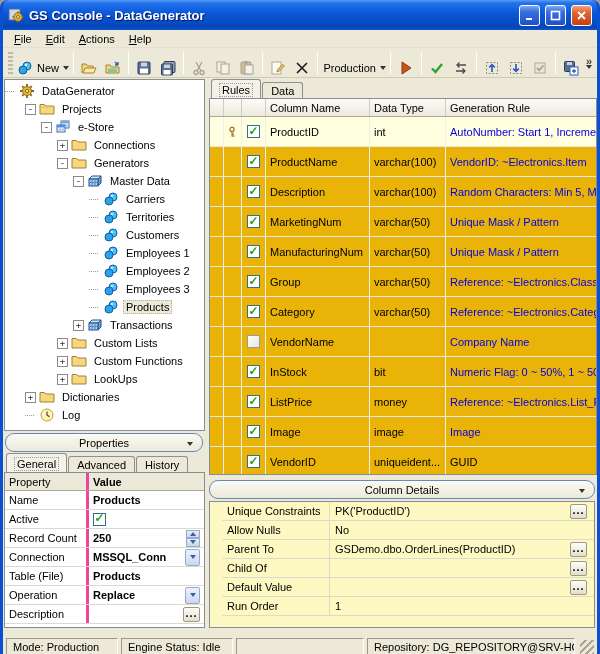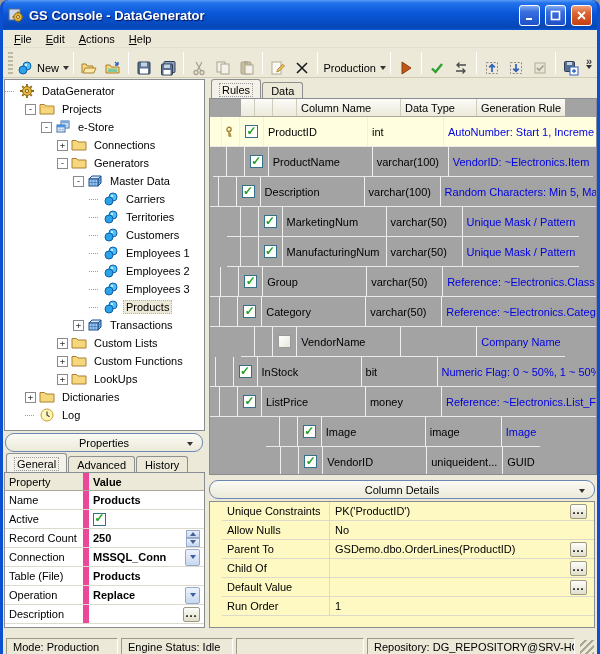--- a/index.html
+++ b/index.html
@@ -45,37 +45,37 @@
   
   .tabs{display:flex;align-items:flex-end;height:19px;padding-left:2px;}
   .tab{height:16px;padding:1px 8px 0 8px;background:#ece9d8;border:1px solid #8e8f8f;border-bottom:none;border-radius:3px 3px 0 0;margin-right:1px;color:#000;display:flex;align-items:center;}
   .tab.active{height:19px;background:#f4f2e8;position:relative;z-index:2;}
   .tab.active .tabtext{outline:1px dotted #9a9a9a;padding:0 2px;}
   
   .pgrid{flex:1;background:#fff;border:1px solid #888d94;overflow:hidden;}
   .prow{display:flex;height:19px;border-bottom:1px solid #dedacb;align-items:stretch;}
   .prow.hdr{background:#ece9d8;border-bottom:1px solid #aca899;height:18px;}
   .pcell{padding:2px 4px;white-space:nowrap;overflow:hidden;display:flex;align-items:center;}
-  .pcell.lab{width:84px;border-right:6px solid #ec4899;flex:none;}
+  .pcell.lab{width:84px;border-right:3px solid #ec4899;flex:none;}
   .pcell.val{flex:1;min-width:0;font-weight:bold;}
   
   .spin{margin-left:auto;width:14px;height:17px;display:flex;flex-direction:column;flex:none;}
   .spin div{flex:1;background:linear-gradient(180deg,#e7eefb,#c8d7f2);border:1px solid #97aac9;display:flex;align-items:center;justify-content:center;}
   .uar{width:0;height:0;border-left:3px solid transparent;border-right:3px solid transparent;border-bottom:4px solid #44608e;}
   .dar{width:0;height:0;border-left:3px solid transparent;border-right:3px solid transparent;border-top:4px solid #44608e;}
   .combo{margin-left:auto;width:15px;height:17px;background:linear-gradient(180deg,#eef3fc,#c8d7f2);border:1px solid #97aac9;border-radius:2px;display:flex;align-items:center;justify-content:center;flex:none;}
   .combo .dar{border-top-color:#3c5e9e;}
   .ellip{margin-left:auto;width:17px;height:15px;background:linear-gradient(180deg,#fdfdfb,#e2dfc9);border:1px solid #9c9985;border-radius:2px;text-align:center;line-height:11px;font-weight:bold;flex:none;}
   .ellip::before{content:"...";letter-spacing:1px;}
   
   .cb{width:13px;height:13px;border:1px solid #35708a;background:#fff;display:inline-flex;align-items:center;justify-content:center;font-size:12px;font-weight:bold;color:#1fa11f;flex:none;}
   .cb.off{border-color:#9a9a9a;background:linear-gradient(135deg,#fff,#e8e6da);}
   .cb.on::after{content:"\2713";margin-top:-2px;}
   
-  .rwrap{height:377px;background:#a3a3a3;border:1px solid #888d94;display:flex;flex-direction:column;overflow:hidden;align-items:center;}
+  .rwrap{height:377px;background:#eab308;border:1px solid #888d94;display:flex;flex-direction:column;overflow:hidden;}
   .rhdr,.rrow{display:flex;align-items:stretch;flex:none;}
   .rhdr{height:18px;background:linear-gradient(180deg,#fcfbf7,#eceadb);border-bottom:1px solid #aca899;}
   .rhdr .c{border-right:1px solid #cfccbc;display:flex;align-items:center;padding:0 4px;white-space:nowrap;overflow:hidden;}
   .rrow{height:30px;border-bottom:1px solid #e8e8e8;}
   .rrow .c{border-right:1px solid #efefef;display:flex;align-items:center;padding:0 4px;white-space:nowrap;overflow:hidden;}
   .rrow.sel{background:#ffffdf;}
   .c.ind{width:14px;flex:none;padding:0;}
   .c.keyc{width:18px;flex:none;justify-content:center;padding:0;}
   .c.chk{width:24px;flex:none;justify-content:center;padding:0;}
   .c.cname{width:104px;flex:none;}

